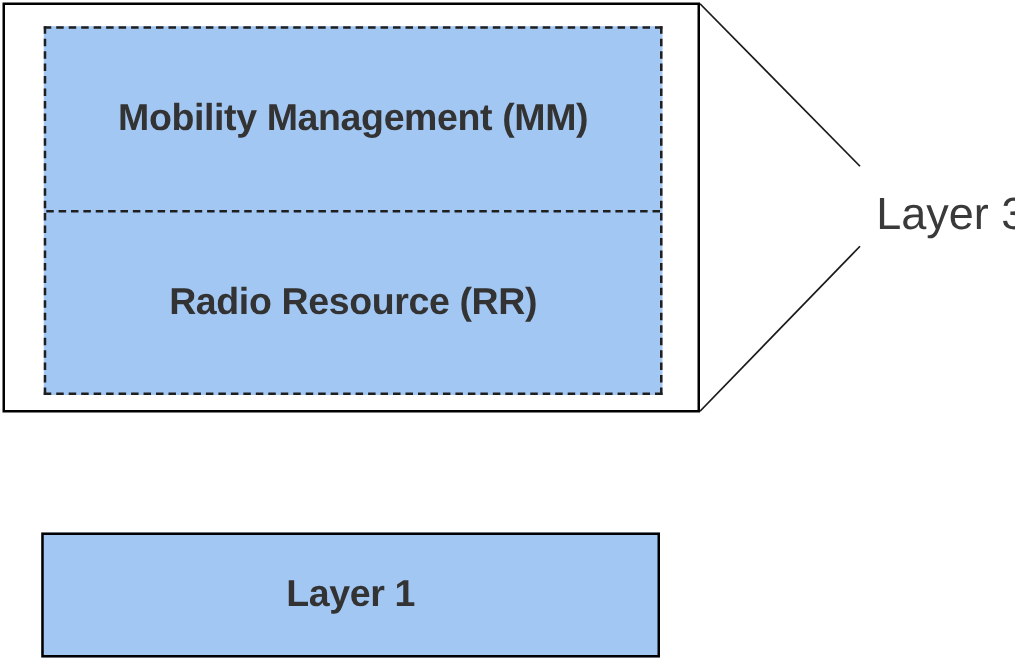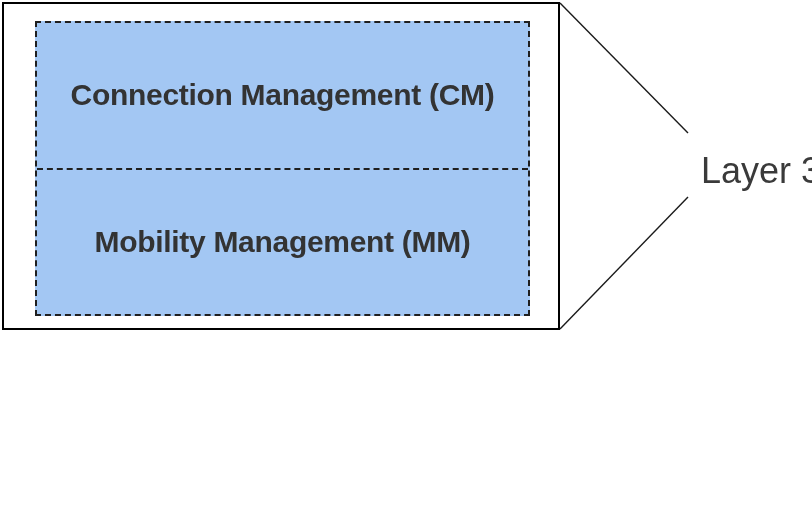--- a/index.html
+++ b/index.html
@@ -110,29 +110,32 @@
   }
 </style>
 </head>
 <body>
 
 <div class="canvas">
 
   <div class="outer-box">
     <div class="sublayer-stack">
       <div class="sublayer">
-        <span class="box-label">Connection Management (CM)</span>
+        <span class="box-label">Mobility Management (MM)</span>
       </div>
       <div class="sublayer">
-        <span class="box-label">Mobility Management (MM)</span>
+        <span class="box-label">Radio Resource (RR)</span>
       </div>
     </div>
   </div>
 
 
+  <div class="layer1-box">
+    <span class="box-label">Layer 1</span>
+  </div>
 
   <svg class="callout-svg" viewBox="0 0 812 527" xmlns="http://www.w3.org/2000/svg" aria-hidden="true">
     <line x1="560" y1="3" x2="688" y2="133" stroke="#1a1a1a" stroke-width="1.4"></line>
     <line x1="688" y1="197" x2="560" y2="329" stroke="#1a1a1a" stroke-width="1.4"></line>
   </svg>
 
   <span class="layer3-label">Layer 3</span>
 
 </div>
 

